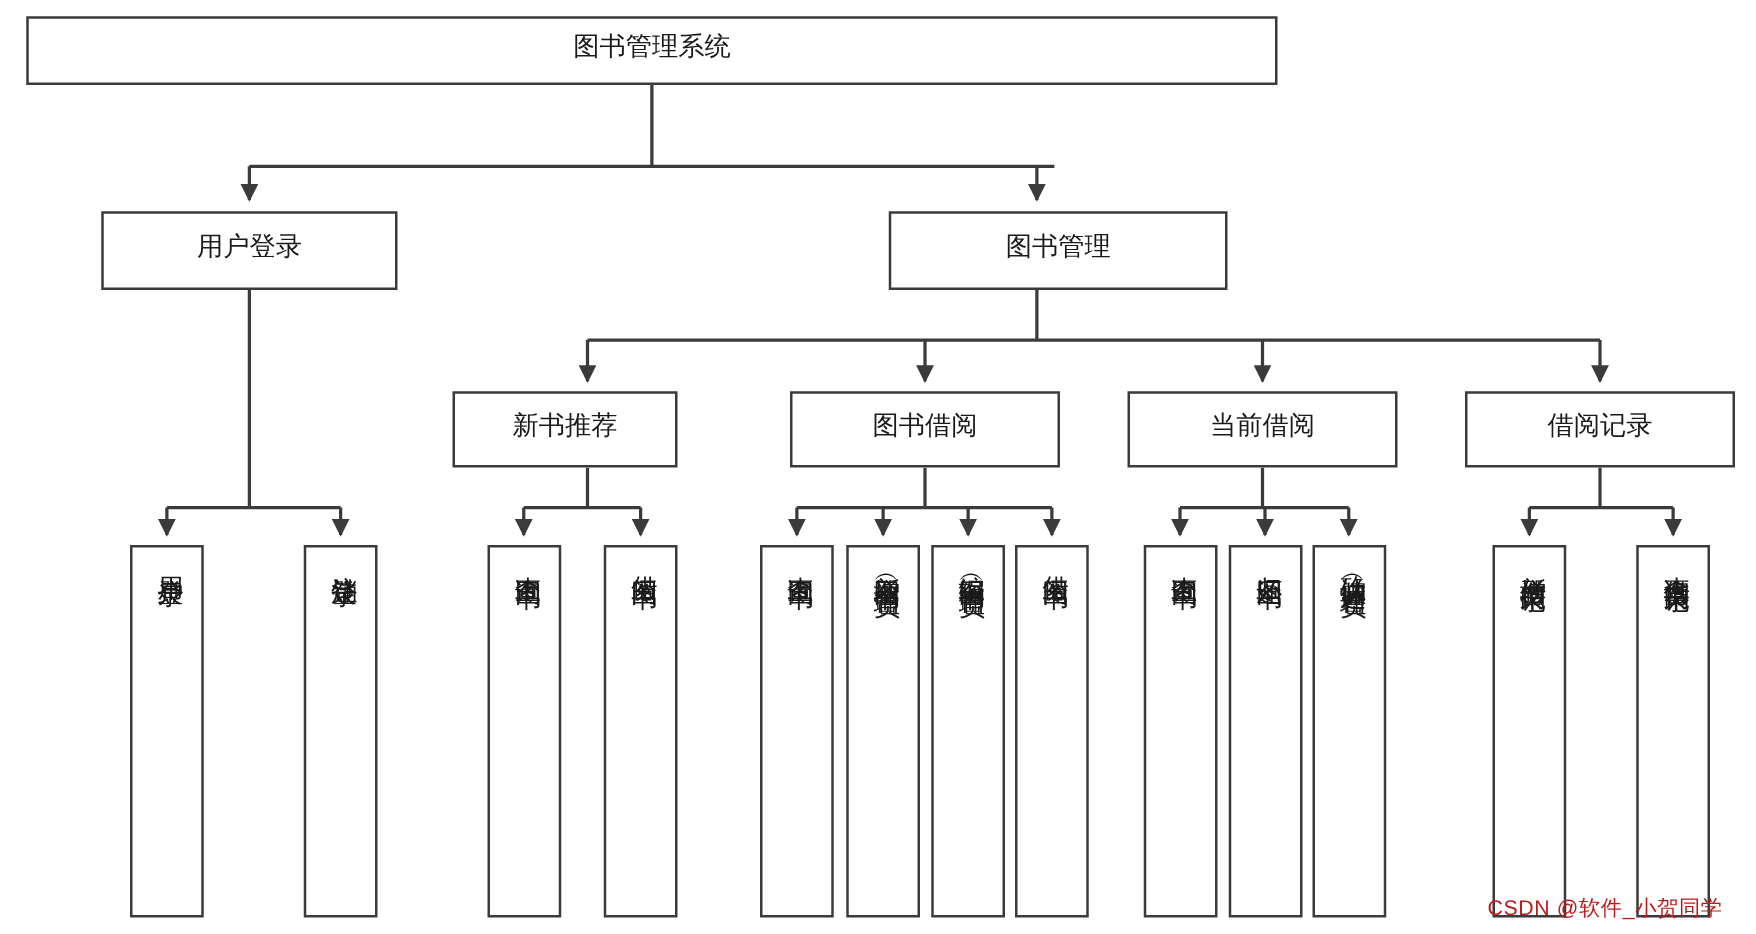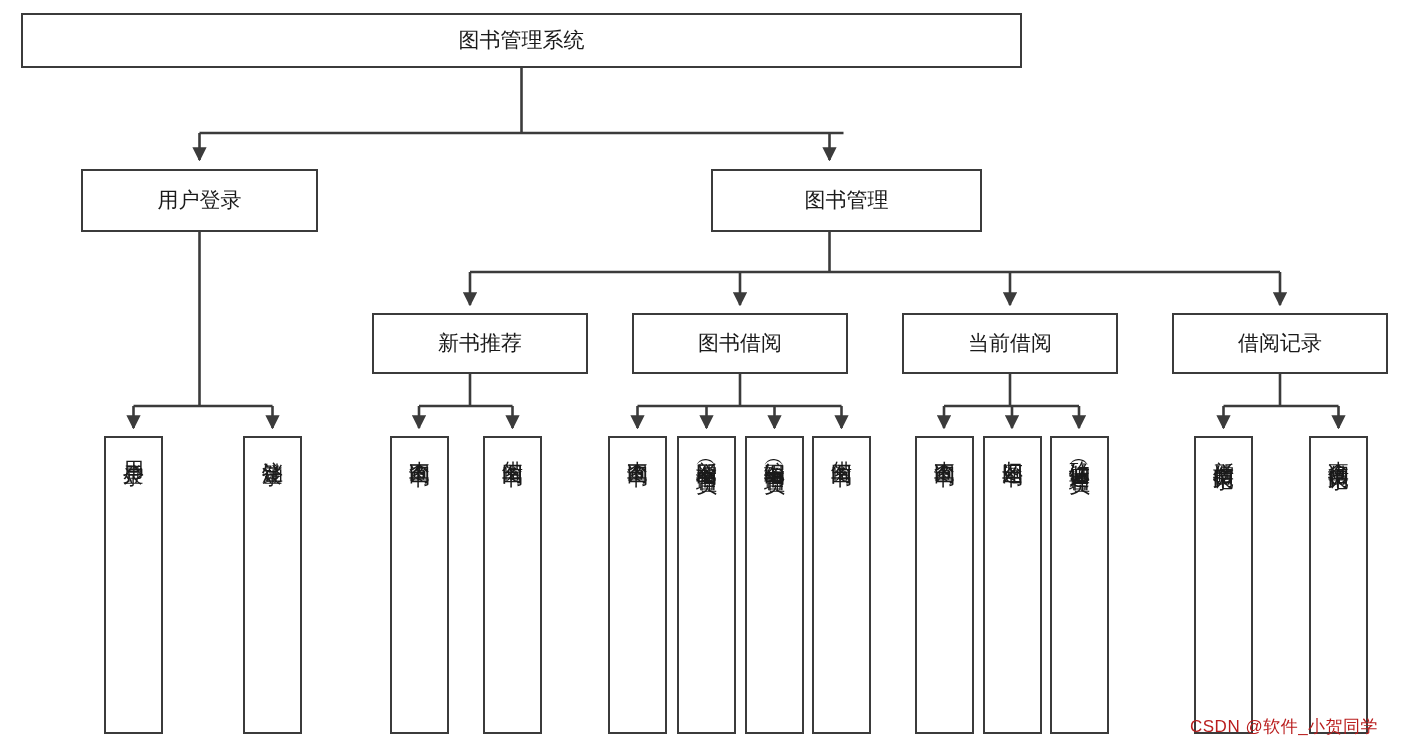--- a/index.html
+++ b/index.html
@@ -3,21 +3,21 @@
 <meta charset="utf-8">
 <style>
   html,body{margin:0;padding:0;background:#ffffff;}
   body{width:1405px;height:747px;overflow:hidden;
        font-family:"Liberation Sans","DejaVu Sans",sans-serif;}
   #diagram{position:relative;width:1405px;height:747px;background:#fff;}
   svg#edges{position:absolute;left:0;top:0;width:1405px;height:747px;}
   .node{position:absolute;box-sizing:border-box;background:#ffffff;
         border:2px solid #3b3b3b;display:flex;align-items:center;
         justify-content:center;}
-  .node .label{color:#1a1a1a;line-height:1.15;text-align:center;white-space:nowrap;}
+  .node .label{color:#1a1a1a;line-height:1.15;text-align:center;white-space:nowrap;font-family:Liberation Mono, monospace;}
   .node.horiz .label{font-size:21px;}
   .node.root .label{font-size:21px;}
   .node.leaf{padding-top:6px;align-items:flex-start;}
   .node.leaf .label{writing-mode:vertical-rl;text-orientation:upright;
         font-size:21px;letter-spacing:2px;white-space:nowrap;}
   .watermark{position:absolute;color:#b91c1c;font-size:17px;
         letter-spacing:.5px;white-space:nowrap;}
 </style>
 </head>
 <body>
@@ -78,21 +78,21 @@
     <span class="label">图书管理系统</span>
   </div>
 
   <div class="node horiz" style="left:81px;top:169px;width:237px;height:63px;">
     <span class="label">用户登录</span>
   </div>
   <div class="node horiz" style="left:711px;top:169px;width:271px;height:63px;">
     <span class="label">图书管理</span>
   </div>
 
-  <div class="node horiz" style="left:372px;top:313px;width:216px;height:61px;">
+  <div class="node horiz" style="left:362px;top:313px;width:180px;height:61px;">
     <span class="label">新书推荐</span>
   </div>
   <div class="node horiz" style="left:902px;top:313px;width:216px;height:61px;">
     <span class="label">当前借阅</span>
   </div>
   <div class="node horiz" style="left:632px;top:313px;width:216px;height:61px;">
     <span class="label">图书借阅</span>
   </div>
   <div class="node horiz" style="left:1172px;top:313px;width:216px;height:61px;">
     <span class="label">借阅记录</span>

